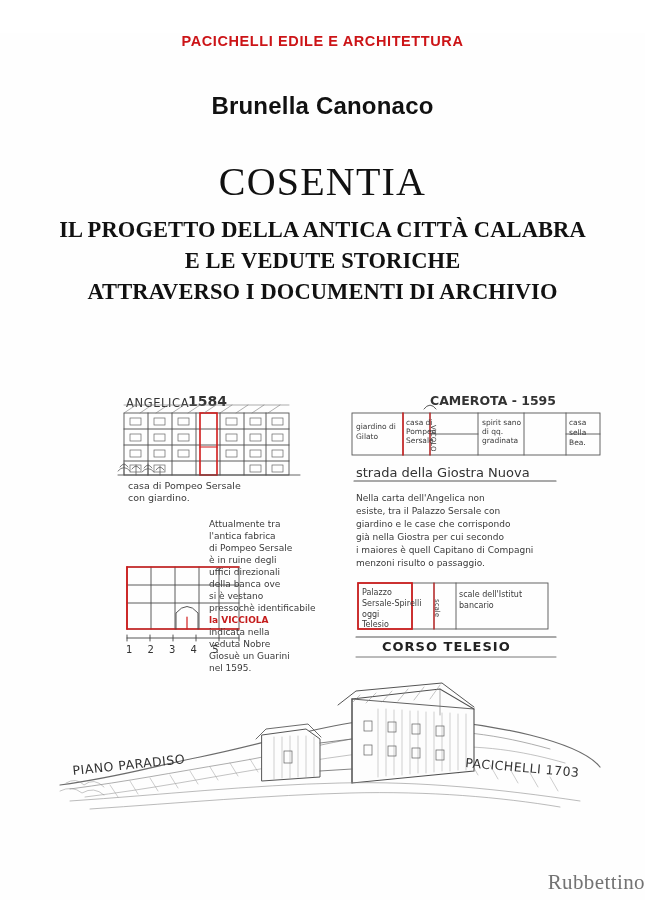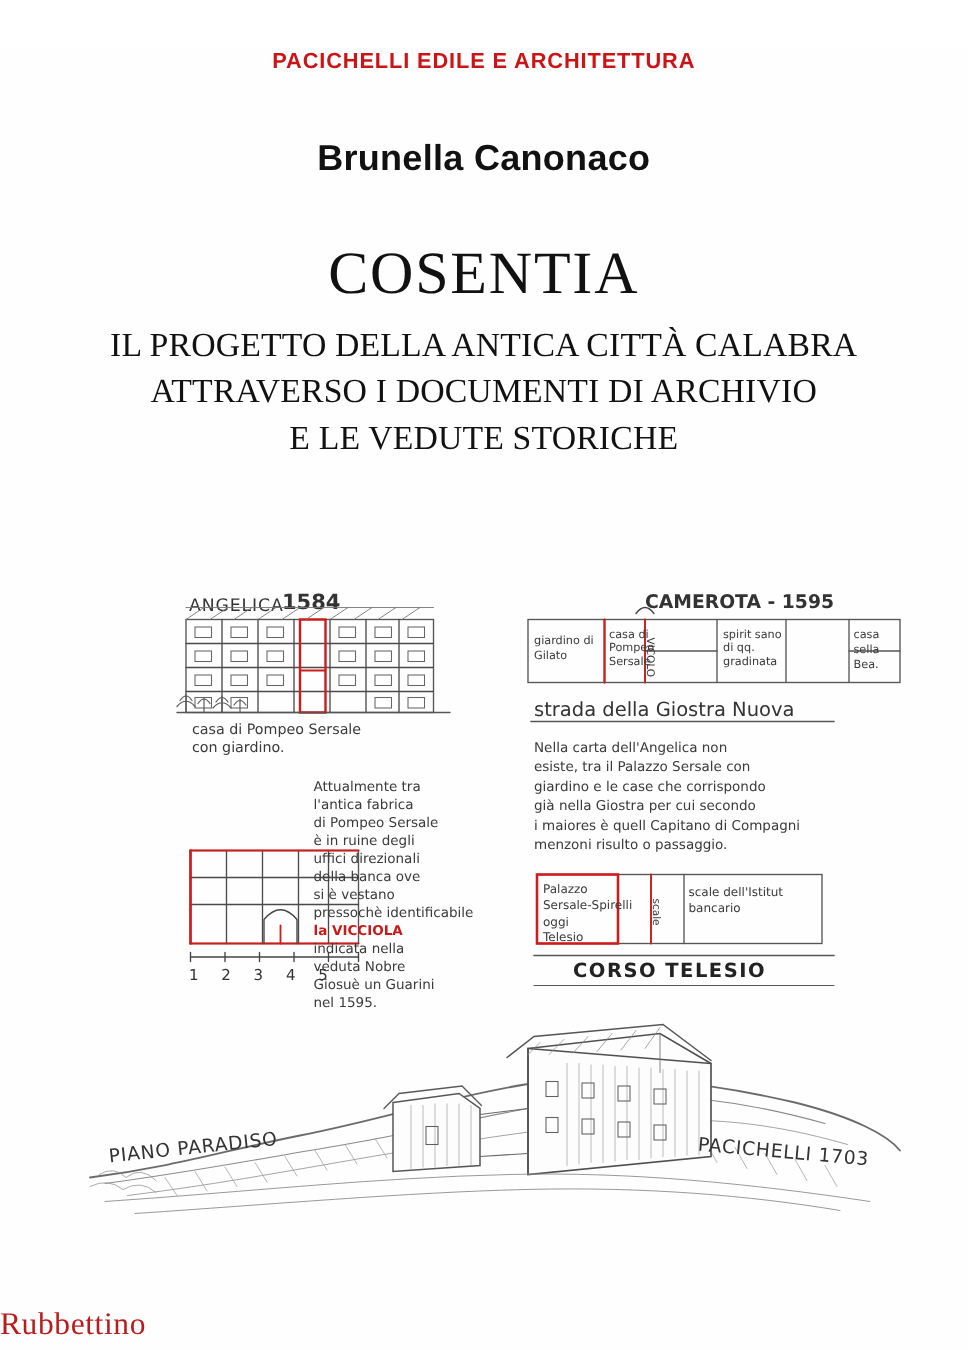--- a/index.html
+++ b/index.html
@@ -50,57 +50,57 @@
   }
   .subtitle {
     text-align: center;
     font-family: "Liberation Serif", serif;
     font-size: 22.5px;
     line-height: 1.37;
     color: #111;
     margin-top: 10px;
     letter-spacing: 0.1px;
   }
-  .subtitle div { white-space: nowrap; }
+  .subtitle div { white-space: nowrap; font-weight: bold; }
   .artwork {
     position: absolute;
     left: 0;
     top: 352px;
     width: 519px;
     height: 470px;
   }
   .publisher {
     position: absolute;
     left: 0;
     right: 0;
     bottom: 38px;
-    text-align: left;
+    text-align: right;
     font-family: "Liberation Serif", serif;
     font-size: 21px;
     letter-spacing: 0.4px;
-    color: #b91c1c;
+    color: #737373;
   }
   svg { display: block; }
   .hw { font-family: "DejaVu Sans", sans-serif; }
 </style>
 </head>
 <body>
 
 <div class="cover">
 
   <div class="series-line">PACICHELLI EDILE E ARCHITETTURA</div>
 
   <div class="author">Brunella Canonaco</div>
 
   <div class="main-title">COSENTIA</div>
 
   <div class="subtitle">
     <div>IL PROGETTO DELLA ANTICA CITTÀ CALABRA</div>
+    <div>E LE VEDUTE STORICHE</div>
     <div>ATTRAVERSO I DOCUMENTI DI ARCHIVIO</div>
-    <div>E LE VEDUTE STORICHE</div>
   </div>
 
   <div class="artwork">
     <svg width="645" height="470" viewBox="0 0 645 470" xmlns="http://www.w3.org/2000/svg">
       <g stroke="#4a4a4a" fill="none" stroke-width="0.9" stroke-linecap="round">
 
         <text x="126" y="22" class="hw" font-size="11.5" fill="#333" stroke="none" letter-spacing="0.6">ANGELICA</text>
         <text x="188" y="21" class="hw" font-size="14" fill="#333" stroke="none" font-weight="bold">1584</text>
 
         <rect x="124" y="28" width="165" height="62" stroke="#555"></rect>

